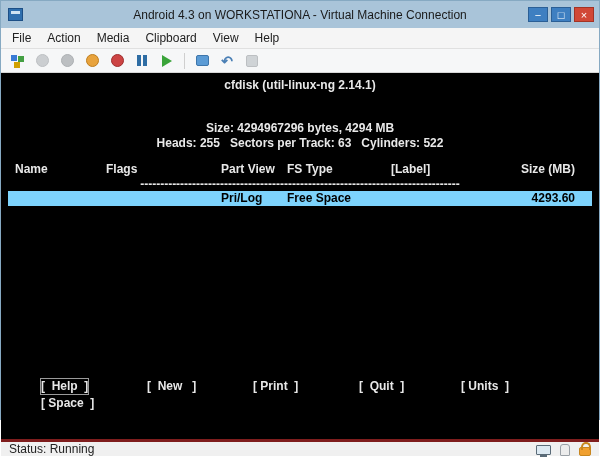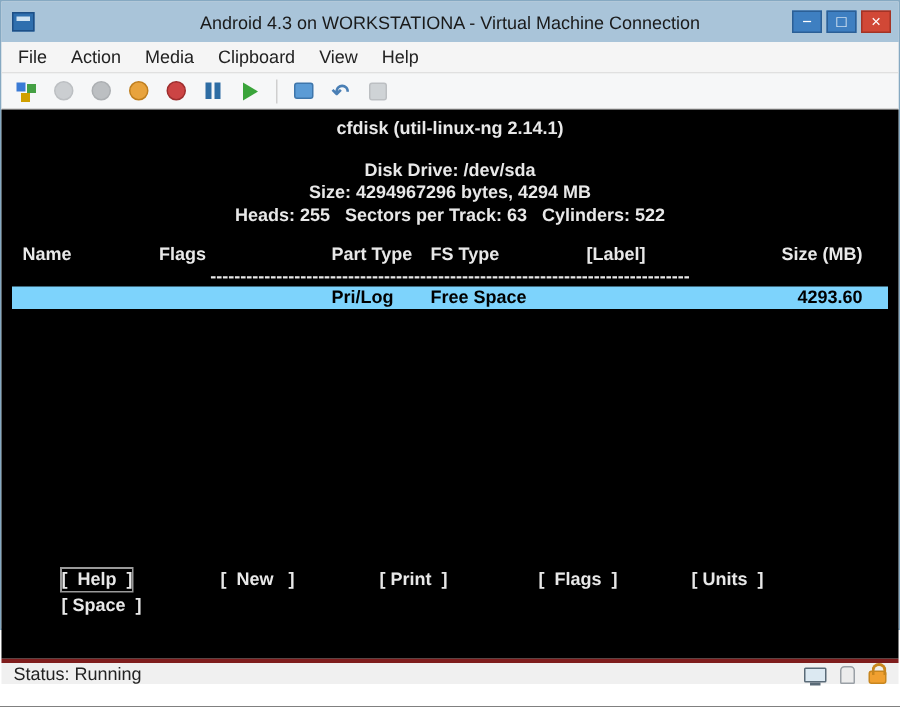--- a/index.html
+++ b/index.html
@@ -112,45 +112,44 @@
     <span class="tbtn">
         <span class="revert">↶</span>
       </span>
     <span class="tbtn disabled">
         <span class="graysq"></span>
       </span>
   </div>
 
   <div class="terminal">
     <div class="tline" style="top:5px">cfdisk (util-linux-ng 2.14.1)</div>
-    <div class="tline" style="top:33px">Disk Drive: /dev/sda</div>
     <div class="tline" style="top:48px">Size: 4294967296 bytes, 4294 MB</div>
     <div class="tline" style="top:63px">Heads: 255   Sectors per Track: 63   Cylinders: 522</div>
 
     <div class="thead" style="top:89px">
       <span style="left:14px">Name</span>
       <span style="left:105px">Flags</span>
-      <span style="left:220px">Part Type</span>
+      <span style="left:220px">Part View</span>
       <span style="left:286px">FS Type</span>
       <span style="left:390px">[Label]</span>
       <span class="right">Size (MB)</span>
     </div>
 
     <div class="tline divider" style="top:104px">--------------------------------------------------------------------------------</div>
 
     <div class="trow selected" style="top:118px">
       <span style="left:213px">Pri/Log</span>
       <span style="left:279px">Free Space</span>
       <span class="right">4293.60</span>
     </div>
 
     <span class="btn sel" style="top:306px; left:40px">[  Help  ]</span>
     <span class="btn" style="top:306px; left:146px">[  New   ]</span>
     <span class="btn" style="top:306px; left:252px">[ Print  ]</span>
-    <span class="btn" style="top:306px; left:358px">[  Flags  ]</span>
+    <span class="btn" style="top:306px; left:358px">[  Quit  ]</span>
     <span class="btn" style="top:306px; left:460px">[ Units  ]</span>
     <span class="btn" style="top:323px; left:40px">[ Space  ]</span>
 
   </div>
 
   <div class="statusbar">
     <span class="status-text">Status: Running</span>
     <span class="sicons">
       <span class="monitor"></span>
       <span class="handicon"></span>

